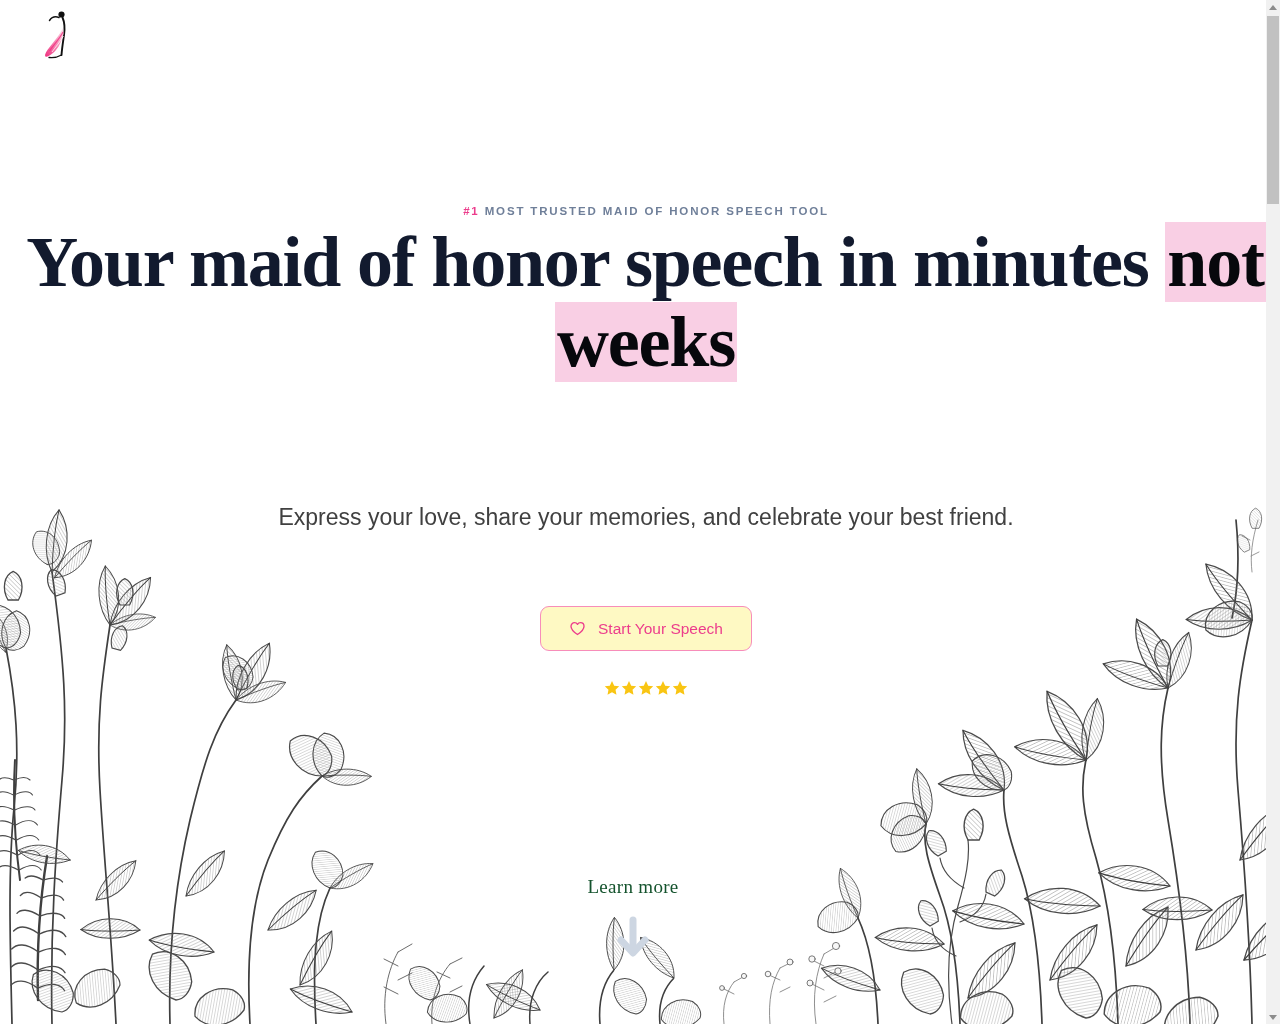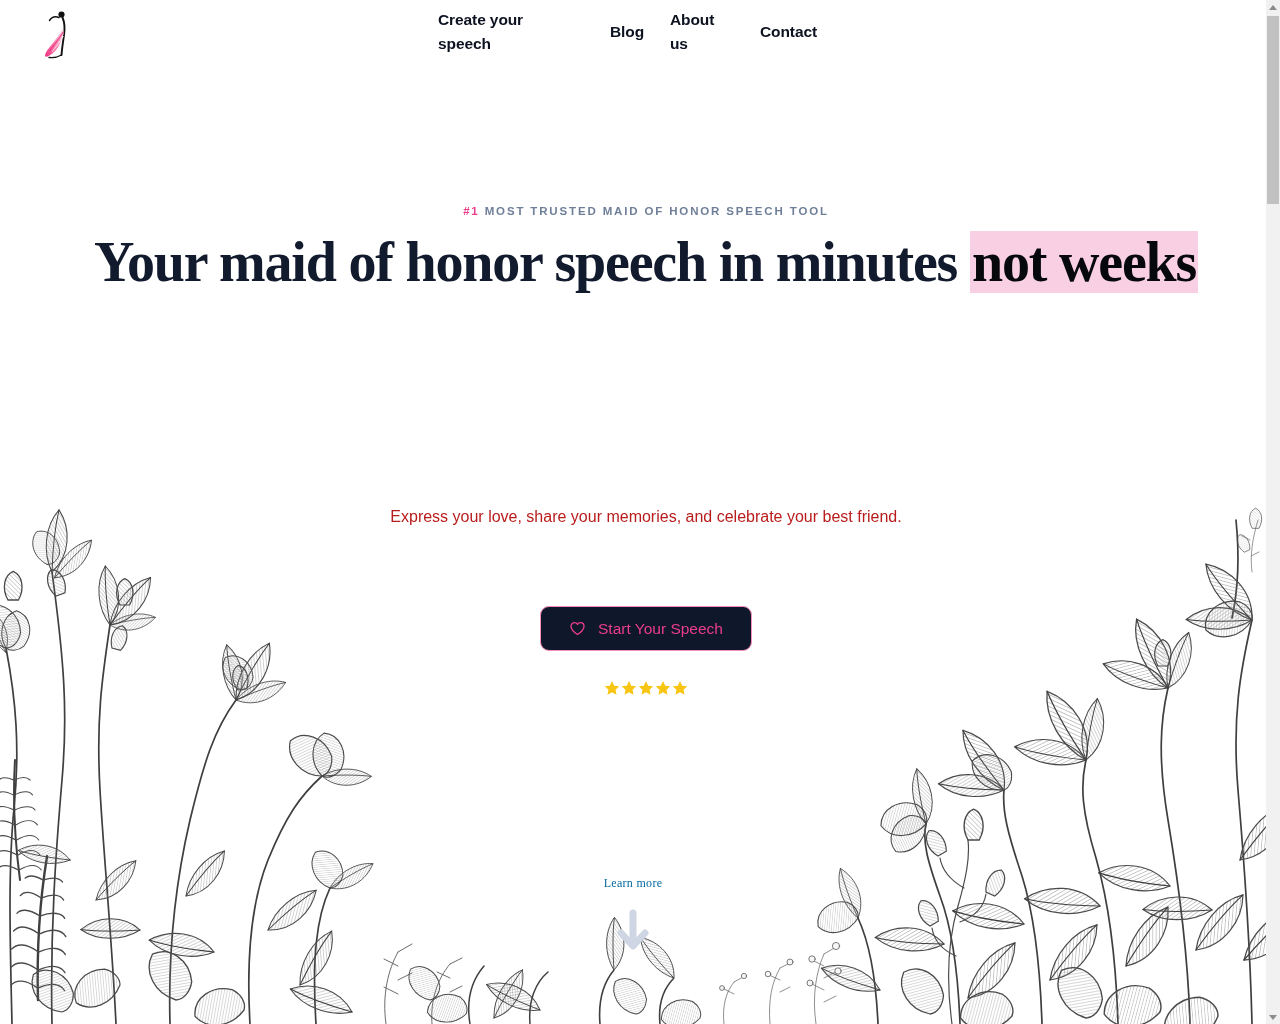--- a/index.html
+++ b/index.html
@@ -74,53 +74,53 @@
     letter-spacing:1.85px;
     color:#6f7f99;
   }
   #eyebrow .hash { color:#ec3d8c; }
 
   #headline {
     position:absolute; left:0; top:222px; width:1266px;
     text-align:center;
     font-family:"Liberation Serif", "DejaVu Serif", serif;
     font-weight:bold;
-    font-size:56px;
+    font-size:72px;
     line-height:80px;
     letter-spacing:-1.2px;
     color:#121a2e;
   }
   #headline .hl {
     background:#f9cfe4;
     color:#07080c;
     padding:0 2px;
     box-decoration-break:clone;
     -webkit-box-decoration-break:clone;
   }
 
   #subtitle {
     position:absolute; left:0; top:503px; width:1266px;
     text-align:center;
-    font-size:16px;
+    font-size:23px;
     line-height:28.5px;
-    color:#b91c1c;
+    color:#404040;
   }
 
   #cta-wrap {
     position:absolute; left:0; top:606px; width:1266px;
     text-align:center;
   }
   #cta-button {
     display:inline-flex;
     align-items:center;
     justify-content:center;
     gap:12px;
     height:45px;
     padding:0 28px;
-    background:#0f172a;
+    background:#fef9c3;
     border:1.4px solid #f78dba;
     border-radius:9px;
     color:#ec3d8c;
     font-size:15.5px;
     cursor:pointer;
     font-family:"Liberation Sans", sans-serif;
   }
   #heart-icon { display:block; width:17px; height:17px; }
 
   #rating {
@@ -133,22 +133,22 @@
 
   
   #learnmore {
     position:absolute; left:0; top:876px; width:1266px;
     text-align:center;
     z-index:6;
     cursor:pointer;
   }
   #learnmore-label {
     font-family:"Liberation Serif", "DejaVu Serif", serif;
-    font-size:12px;
-    color:#0369a1;
+    font-size:19px;
+    color:#14532d;
     letter-spacing:0.3px;
   }
   #learnmore-arrow { margin-top:18px; }
 
   
   #scrollbar {
     position:absolute; right:0; top:0;
     width:14px; height:1024px;
     background:#f1f1f1;
     z-index:20;
@@ -449,26 +449,20 @@
         <path d="M24.5,9.5 C26.5,14 27,20 26,27 C25,34 24,40 23.5,47" fill="none" stroke="#111111" stroke-width="1.9" stroke-linecap="round"></path>
 
         <path d="M25,20 C22,27 16,33 11,40 C7.5,44.5 6.5,47 7.5,48.5 C9.5,49.5 14,46.5 18,42 C21.5,38 24,32 25.5,26 Z" fill="url(#gownGrad)"></path>
         <path d="M25,24 C21.5,31 15.5,37 11.5,43" fill="none" stroke="#ef2f7e" stroke-width="1.2" opacity="0.8"></path>
         <path d="M25.5,28 C22,34 17.5,39 14,44" fill="none" stroke="#ffffff" stroke-width="0.9" opacity="0.85"></path>
 
         <path d="M23.5,47 C20,49 15,50 11,49.5" fill="none" stroke="#111111" stroke-width="1.3" stroke-linecap="round"></path>
       </svg>
     </div>
 
-    <nav id="nav">
-      <a class="nav-link" id="nav-create" href="#">Create your speech</a>
-      <a class="nav-link" id="nav-blog" href="#">Blog</a>
-      <a class="nav-link" id="nav-about" href="#">About us</a>
-      <a class="nav-link" id="nav-contact" href="#">Contact</a>
-    </nav>
   </div>
 
   <div id="hero">
 
     <div id="eyebrow">
       <span class="hash">#1</span><span>&nbsp;</span><span>MOST TRUSTED MAID OF HONOR SPEECH TOOL</span>
     </div>
 
     <h1 id="headline"><span>Your maid of honor speech in minutes </span><span class="hl">not weeks</span></h1>
 

